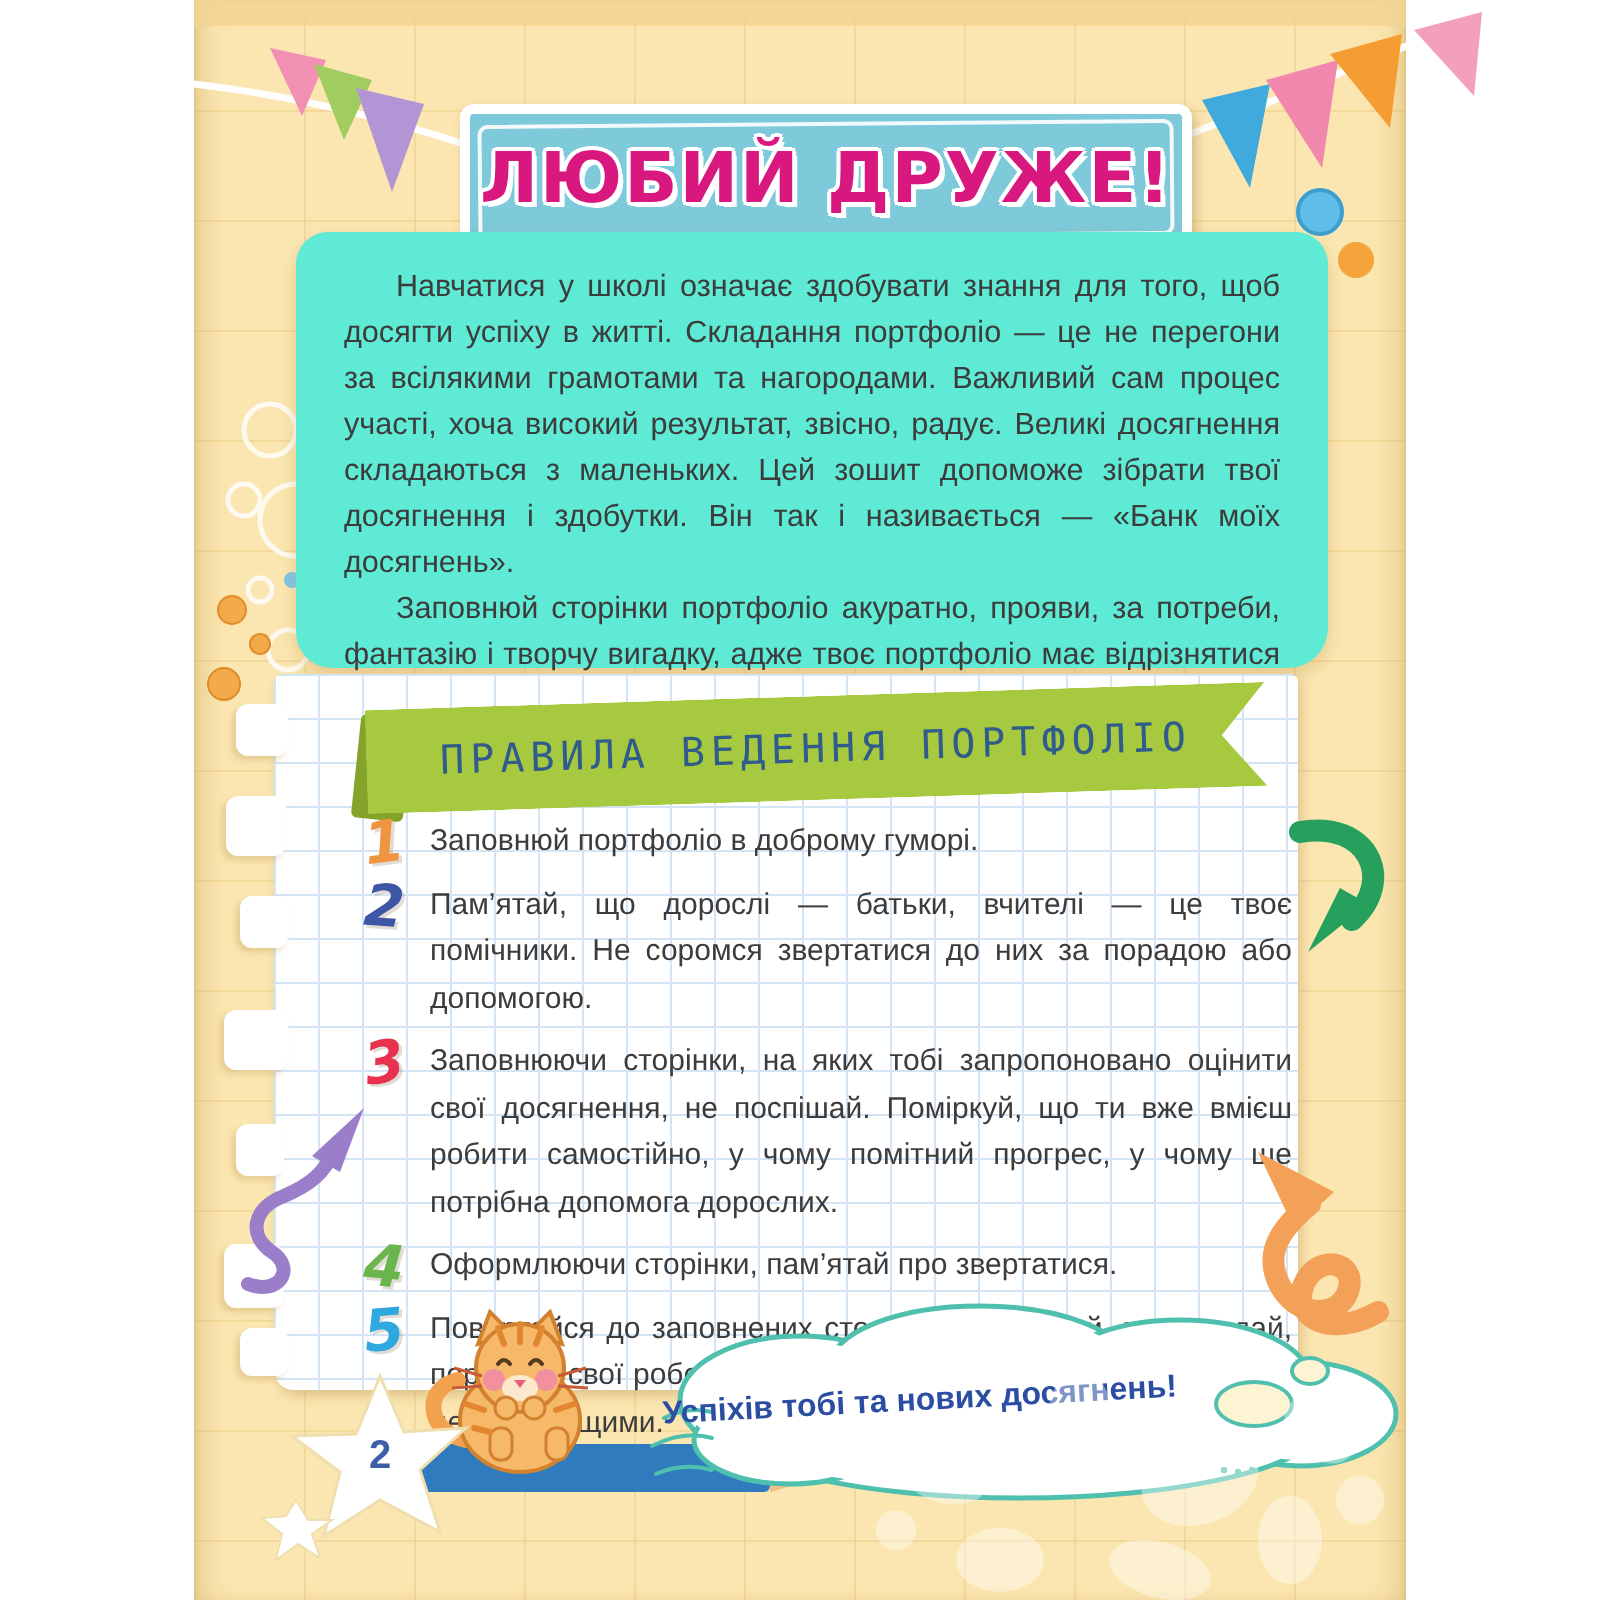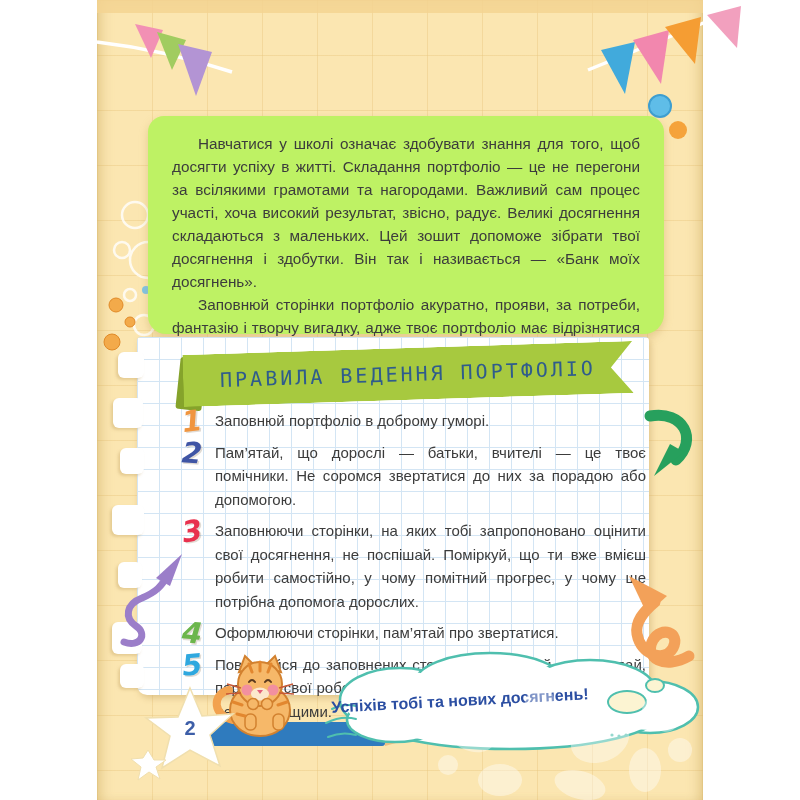--- a/index.html
+++ b/index.html
@@ -17,21 +17,21 @@
   .title-banner{position:absolute;left:230px;top:52px;width:356px;height:66px;background:#7EC9DA;
     border:5px solid #fff;border-radius:7px;box-shadow:2px 3px 6px rgba(170,135,70,.45);}
   .title-banner::after{content:"";position:absolute;inset:4px;border:2px solid rgba(255,255,255,.9);
     border-radius:5px;transform:rotate(-.5deg);}
   .title-text{position:absolute;left:0;top:0;width:100%;height:100%;display:flex;align-items:center;
     justify-content:center;font:800 35px "DejaVu Sans",sans-serif;letter-spacing:1px;color:#D9187F;
     text-shadow:-2px 0 0 #fff,2px 0 0 #fff,0 -2px 0 #fff,0 2px 0 #fff,
       -1.5px -1.5px 0 #fff,1.5px -1.5px 0 #fff,-1.5px 1.5px 0 #fff,2.5px 2.5px 0 #fff;}
 
   
-  .intro-card{position:absolute;left:148px;top:116px;width:516px;height:218px;background:#bef264;
+  .intro-card{position:absolute;left:148px;top:116px;width:516px;height:218px;background:#5eead4;
     border-radius:16px 16px 20px 18px;box-shadow:0 4px 8px rgba(195,160,90,.4);
     padding:16px 24px 0 24px;box-sizing:border-box;}
   .intro-card p{margin:0;text-indent:26px;font-size:15.3px;line-height:23px;color:#3C3C3C;
     text-align:justify;}
 
   
   .paper{position:absolute;left:137px;top:337px;width:512px;height:358px;background:#fff;
     background-image:linear-gradient(to right,#D3E5F4 1px,transparent 1px),
                      linear-gradient(to bottom,#D3E5F4 1px,transparent 1px);
     background-size:22px 22px;border-radius:4px 4px 8px 10px;
@@ -107,20 +107,23 @@
     <polygon points="665,27 701,17 695,64" fill="#F59D33"></polygon>
     <polygon points="707,15 741,6 737,48" fill="#F2A0BE"></polygon>
   </svg>
 
   <svg class="abs" style="left:640px;top:90px;" width="60" height="60" viewBox="0 0 60 60">
     <circle cx="20" cy="16" r="11" fill="#5FBDE8" stroke="#3D9ED0" stroke-width="2"></circle>
     <circle cx="12" cy="38" r="9" fill="#F9ECB4"></circle>
     <circle cx="38" cy="40" r="9" fill="#F5A33B"></circle>
   </svg>
 
+  <div class="title-banner">
+    <div class="title-text">ЛЮБИЙ ДРУЖЕ!</div>
+  </div>
 
   <div class="intro-card">
     <p>Навчатися у школі означає здобувати знання для того, щоб досягти успіху в житті. Складання портфоліо — це не перегони за всілякими грамотами та нагородами. Важливий сам процес участі, хоча високий результат, звісно, радує. Великі досягнення складаються з маленьких. Цей зошит допоможе зібрати твої досягнення і здобутки. Він так і називається — «Банк моїх досягнень».</p>
     <p>Заповнюй сторінки портфоліо акуратно, прояви, за потреби, фантазію і творчу вигадку, адже твоє портфоліо має відрізнятися від інших. Умій помічати свої навіть маленькі успіхи, радій їм!</p>
   </div>
 
   <div class="paper"></div>
   <div class="tab" style="left:118px;top:352px;width:26px;height:26px;"></div>
   <div class="tab" style="left:113px;top:398px;width:30px;height:30px;"></div>
   <div class="tab" style="left:120px;top:448px;width:24px;height:26px;"></div>

